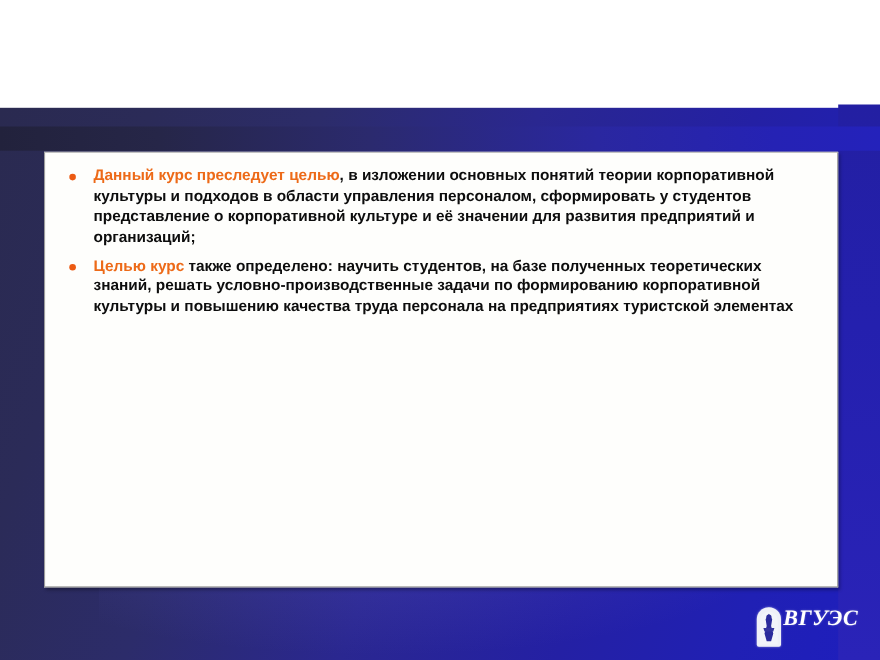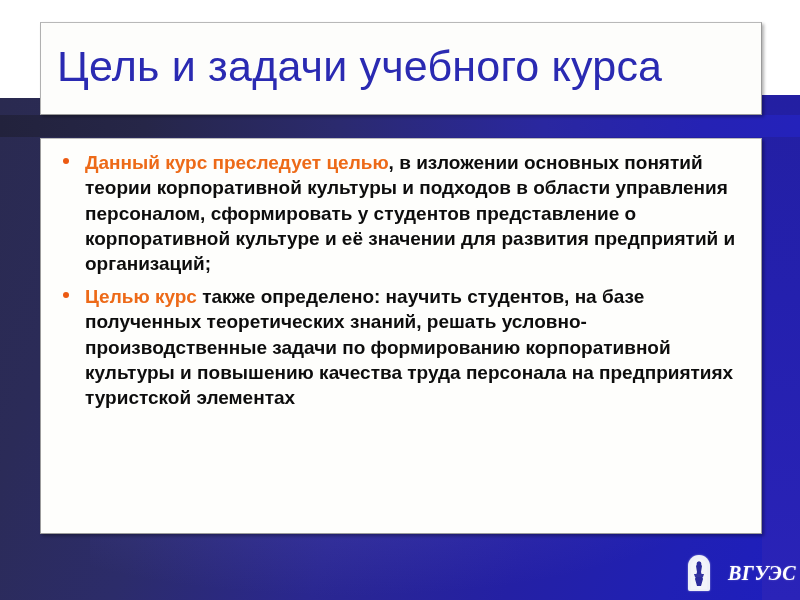--- a/index.html
+++ b/index.html
@@ -119,21 +119,21 @@
   ul.bullets {
     list-style: none;
     margin: 0;
     padding: 0;
   }
 
   li.bullet {
     position: relative;
     padding-left: 38px;
     margin-bottom: 4px;
-    font-size: 19px;
+    font-size: 14px;
     font-weight: bold;
     line-height: 1.335;
     color: #0d0d0d;
     text-align: left;
   }
 
   li.bullet:last-child { margin-bottom: 0; }
 
   li.bullet .marker {
     position: absolute;
@@ -158,22 +158,21 @@
   li.b3 { margin-top: 6px; }
   li.b4 { margin-top: 5px; }
   li.b5 { margin-top: 7px; }
 
   
   .logo {
     position: absolute;
     left: 688px; top: 552px;
     width: 100px; height: 42px;
     display: flex;
-    align-items: center;
-    gap: 18px;
+    gap: 2px;
   }
 
   .logo-emblem {
     position: relative;
     width: 22px;
     height: 36px;
     background: #eef0f8;
     border-radius: 11px 11px 2px 2px;
     box-shadow: 0 0 2px rgba(255,255,255,0.55);
     overflow: hidden;
@@ -202,23 +201,20 @@
 <body>
 
 <div id="slide">
 
   <div class="top-white-band"></div>
   <div class="bg-field"></div>
   <div class="bg-right-col"></div>
   <div class="bg-sheen"></div>
   <div class="title-underband"></div>
 
-  <div class="title-plate">
-    <span class="title-text">Цель и задачи учебного курса</span>
-  </div>
 
   <div class="content-plate">
     <ul class="bullets">
 
       <li class="bullet accent b1">
         <span class="marker"></span>
         <span class="hl">Данный курс преследует целью</span><span>, в изложении основных понятий теории корпоративной культуры и подходов в области управления персоналом, сформировать у студентов представление о корпоративной культуре и её значении для развития предприятий и организаций;</span>
       </li>
 
 

